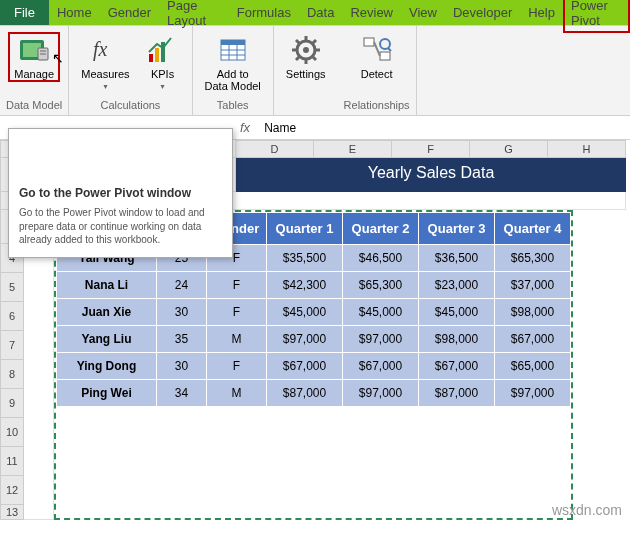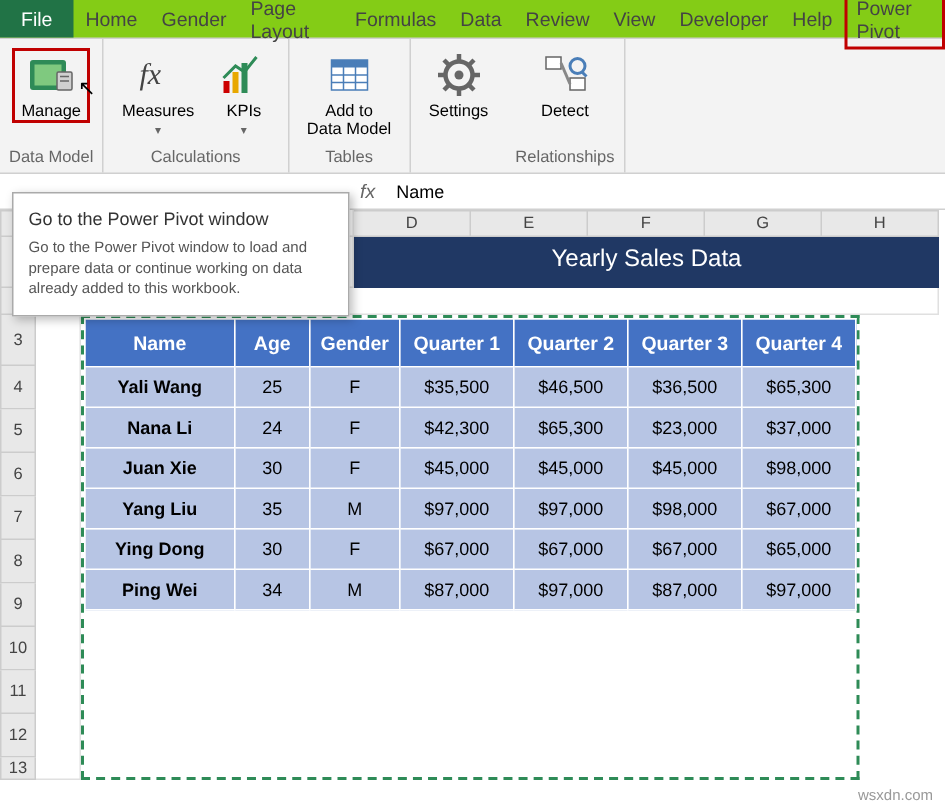--- a/index.html
+++ b/index.html
@@ -14,21 +14,21 @@
     .ribbon-group { display: flex; flex-direction: column; align-items: center; border-right: 1px solid #d0d0d0; padding: 2px 6px; }
     .ribbon-buttons { display: flex; gap: 4px; flex: 1; align-items: flex-start; padding-top: 4px; }
     .ribbon-btn { display: flex; flex-direction: column; align-items: center; gap: 2px; padding: 2px 6px; cursor: pointer; min-width: 46px; }
     .ribbon-btn .icon { width: 32px; height: 32px; display: flex; align-items: center; justify-content: center; }
     .ribbon-btn .label { font-size: 11px; text-align: center; line-height: 1.1; }
     .ribbon-btn .dropdown-arrow { font-size: 8px; color: #666; }
     .ribbon-btn.highlighted { border: 2px solid #c00000; padding: 0 4px; }
     .group-label { font-size: 11px; color: #666; padding: 2px 0; }
     
     .tooltip { position: absolute; top: 128px; left: 8px; width: 225px; background: #fff; border: 1px solid #aaa; box-shadow: 2px 2px 6px rgba(0,0,0,0.25); padding: 10px; z-index: 100; }
-    .tooltip-title { font-weight: normal; font-size: 12px; margin-bottom: 6px; color: #333; }
+    .tooltip-title { font-weight: bold; font-size: 12px; margin-bottom: 6px; color: #333; margin-top: 47px; }
     .tooltip-body { font-size: 10px; color: #555; line-height: 1.35; }
     
     .namebox-row { display: flex; align-items: center; border-bottom: 1px solid #d0d0d0; height: 24px; background: #fff; }
     .fx-label { padding: 0 8px; color: #666; font-style: italic; font-size: 13px; }
     .formula-input { flex: 1; border: none; outline: none; padding: 3px 6px; font-size: 12px; }
     
     .sheet { position: relative; background: #fff; }
     .col-header { background: #e8e8e8; border: 1px solid #ccc; border-left: none; text-align: center; font-size: 11px; color: #444; padding: 2px 0; }
     .row-header { width: 24px; background: #e8e8e8; border: 1px solid #ccc; border-top: none; text-align: center; font-size: 11px; color: #444; display: flex; align-items: center; justify-content: center; }
     
@@ -36,21 +36,21 @@
     
     .data-table { border-collapse: collapse; margin-top: 0; }
     .data-table th { background: #4472c4; color: #fff; font-weight: bold; font-size: 13px; padding: 8px 6px; border: 1px solid #fff; text-align: center; }
     .data-table td { background: #b7c5e4; border: 1px solid #fff; padding: 6px 4px; text-align: center; font-size: 12px; }
     .data-table td.name-col { font-weight: bold; }
     .marching-ants { border: 2px dashed #2e8b57; }
     
     .grid-row { display: flex; }
     .grid-cell { border: 1px solid #e0e0e0; border-left: none; border-top: none; }
     
-    .watermark { position: absolute; bottom: 2px; right: 8px; font-size: 10px; color: #999; }
+    .watermark { position: absolute; bottom: 20px; right: 8px; font-size: 14px; color: #999; }
     
     .cursor-overlay { position: absolute; top: 50px; left: 52px; font-size: 14px; color: #000; z-index: 50; }
   </style>
 </head>
 <body>
 
 <div class="tabs">
   <div class="file-tab">File</div>
   <div class="tab">Home</div>
   <div class="tab">Gender</div>

